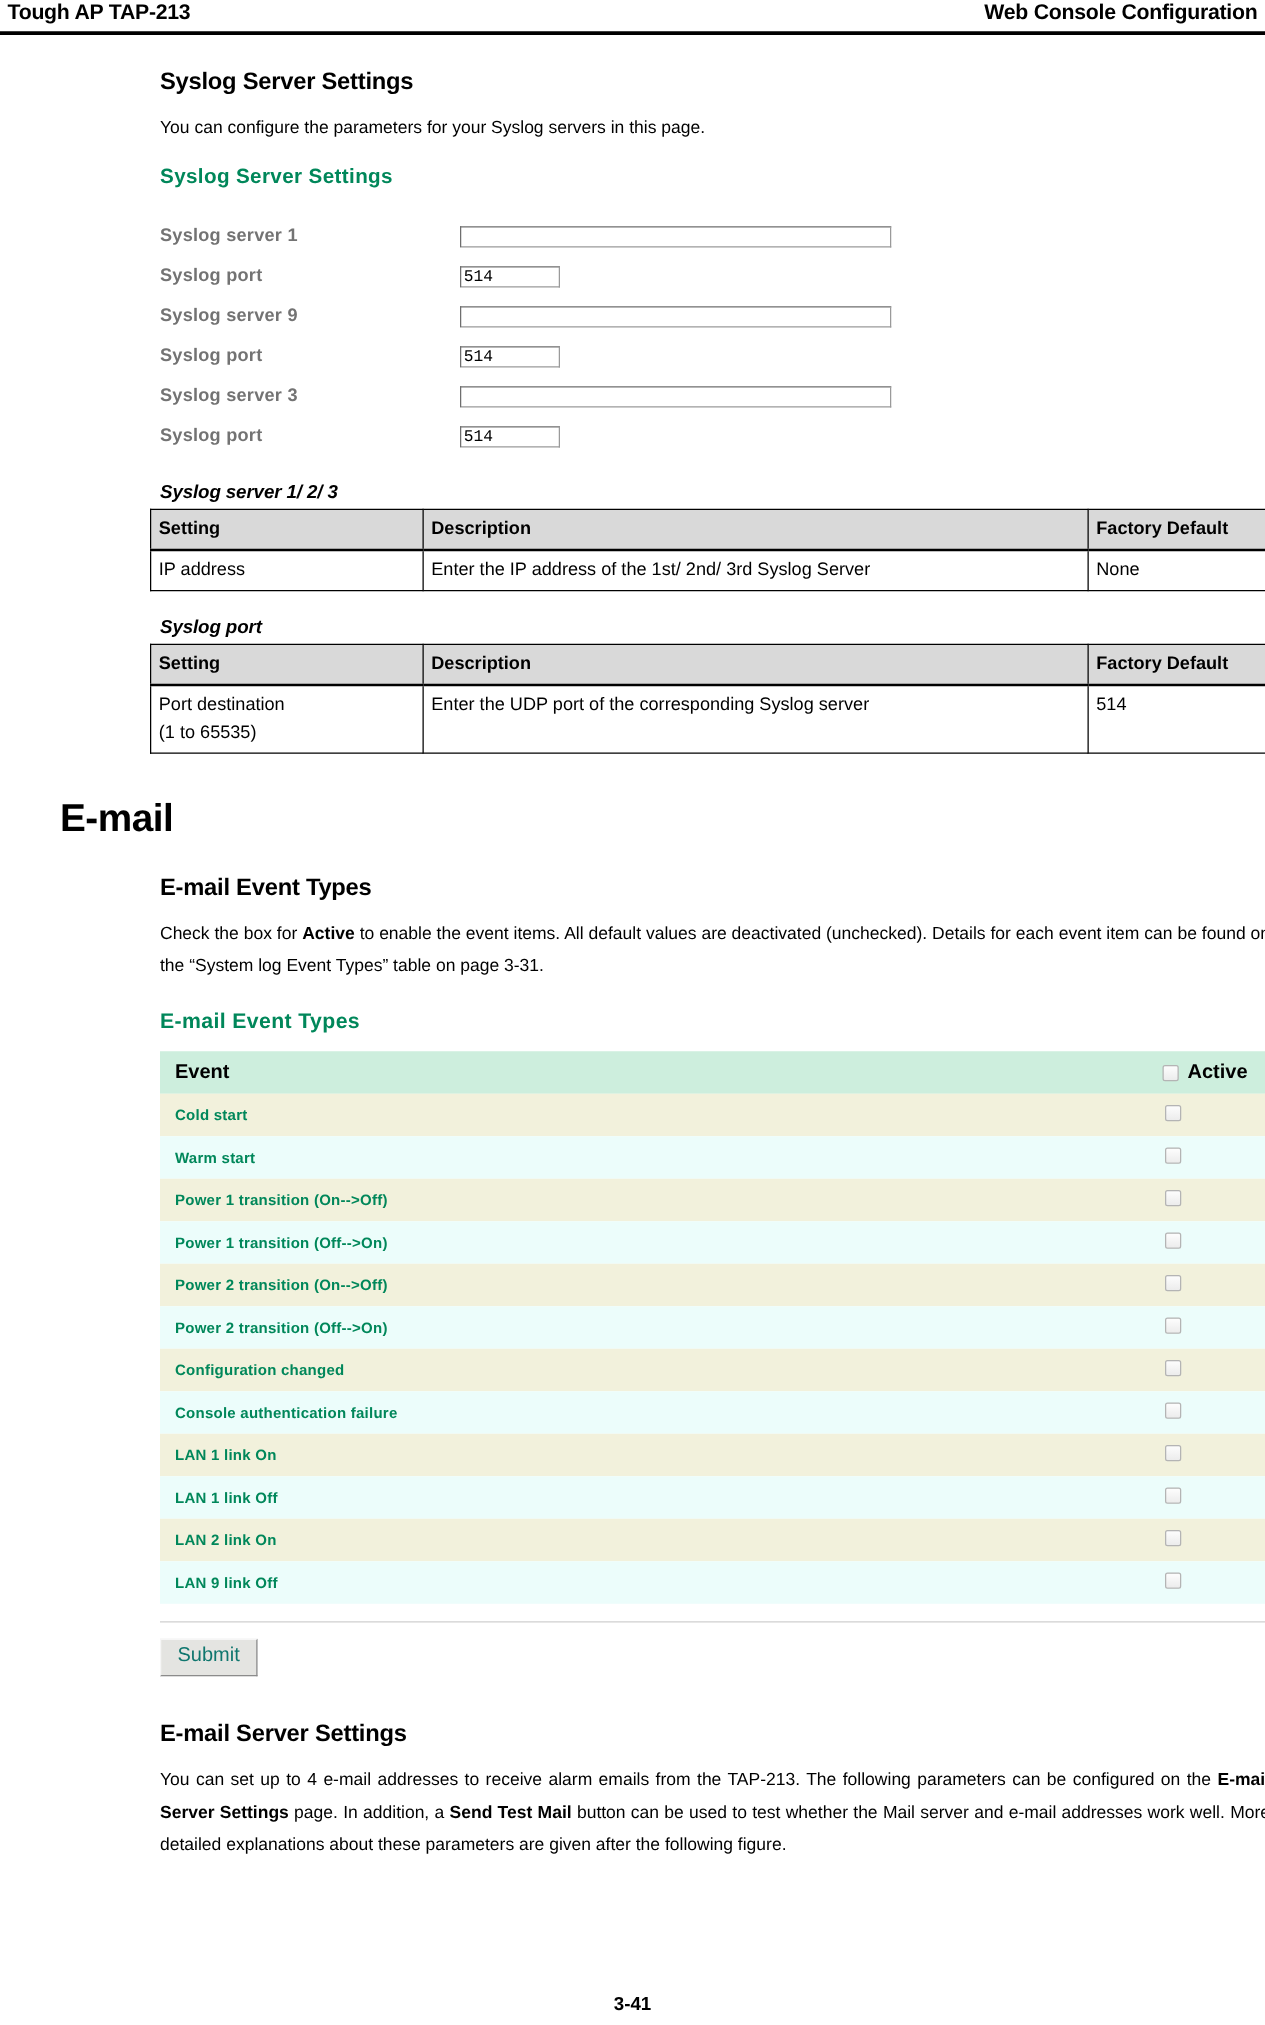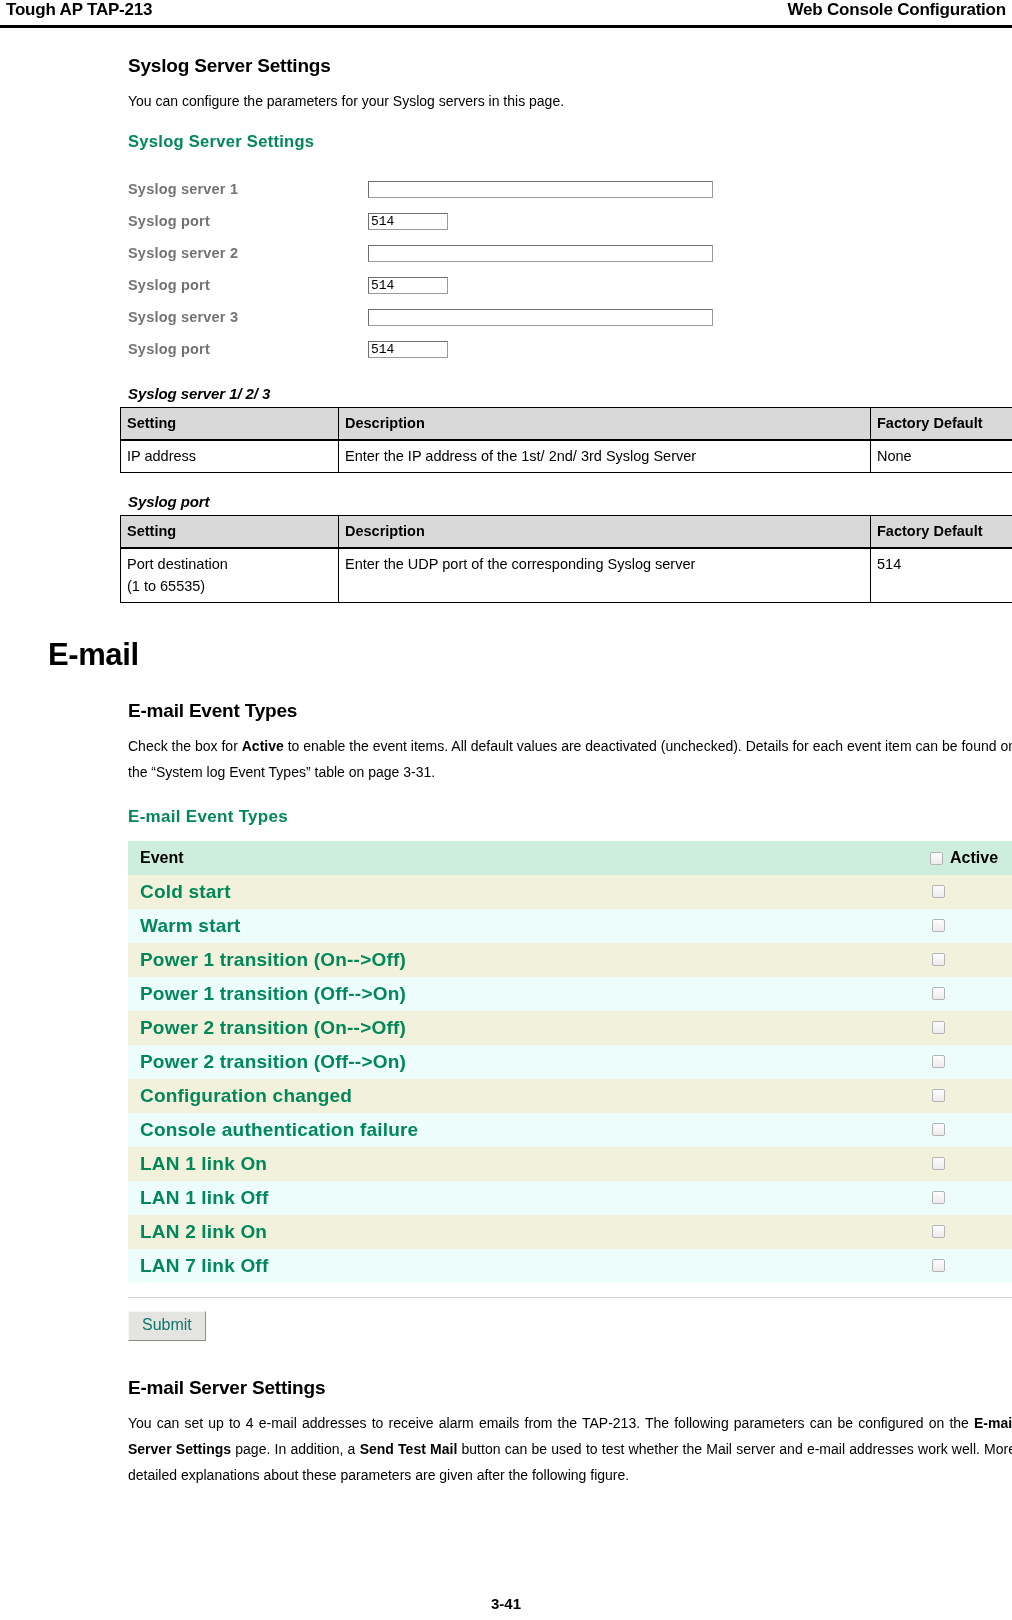--- a/index.html
+++ b/index.html
@@ -189,21 +189,21 @@
     padding-left: 10px;
   }
   .actcell {
     display: flex;
     align-items: center;
     gap: 7px;
   }
   table.evt tbody td {
     color: #00875a;
     font-weight: bold;
-    font-size: 19px;
+    font-size: 12px;
     letter-spacing: 0.2px;
   }
   table.evt tbody tr:nth-child(odd)  td { background: #f2f1dc; }
   table.evt tbody tr:nth-child(even) td { background: #ecfdfb; }
 
   .chk {
     width: 13px;
     height: 13px;
     box-sizing: border-box;
     border: 1px solid #b4b4b4;
@@ -265,21 +265,21 @@
 
     <div class="form-row">
       <span class="form-label">Syslog server 1</span>
       <input class="txt wide" type="text" value="" style="">
     </div>
     <div class="form-row">
       <span class="form-label">Syslog port</span>
       <input class="txt short" type="text" value="514" style="">
     </div>
     <div class="form-row">
-      <span class="form-label">Syslog server 2</span>
+      <span class="form-label">Syslog server 9</span>
       <input class="txt wide" type="text" value="" style="">
     </div>
     <div class="form-row">
       <span class="form-label">Syslog port</span>
       <input class="txt short" type="text" value="514" style="">
     </div>
     <div class="form-row">
       <span class="form-label">Syslog server 3</span>
       <input class="txt wide" type="text" value="" style="">
     </div>
@@ -389,21 +389,21 @@
         </tr>
         <tr>
           <td class="col-evt">LAN 1 link Off</td>
           <td class="col-act"><span class="chk"></span></td>
         </tr>
         <tr>
           <td class="col-evt">LAN 2 link On</td>
           <td class="col-act"><span class="chk"></span></td>
         </tr>
         <tr>
-          <td class="col-evt">LAN 7 link Off</td>
+          <td class="col-evt">LAN 9 link Off</td>
           <td class="col-act"><span class="chk"></span></td>
         </tr>
       </tbody>
     </table>
 
     <div class="evt-divider"></div>
     <button class="submit-btn">Submit</button>
   </div>
 
   <h2 class="sec" style="margin-top:36px">E-mail Server Settings</h2>

